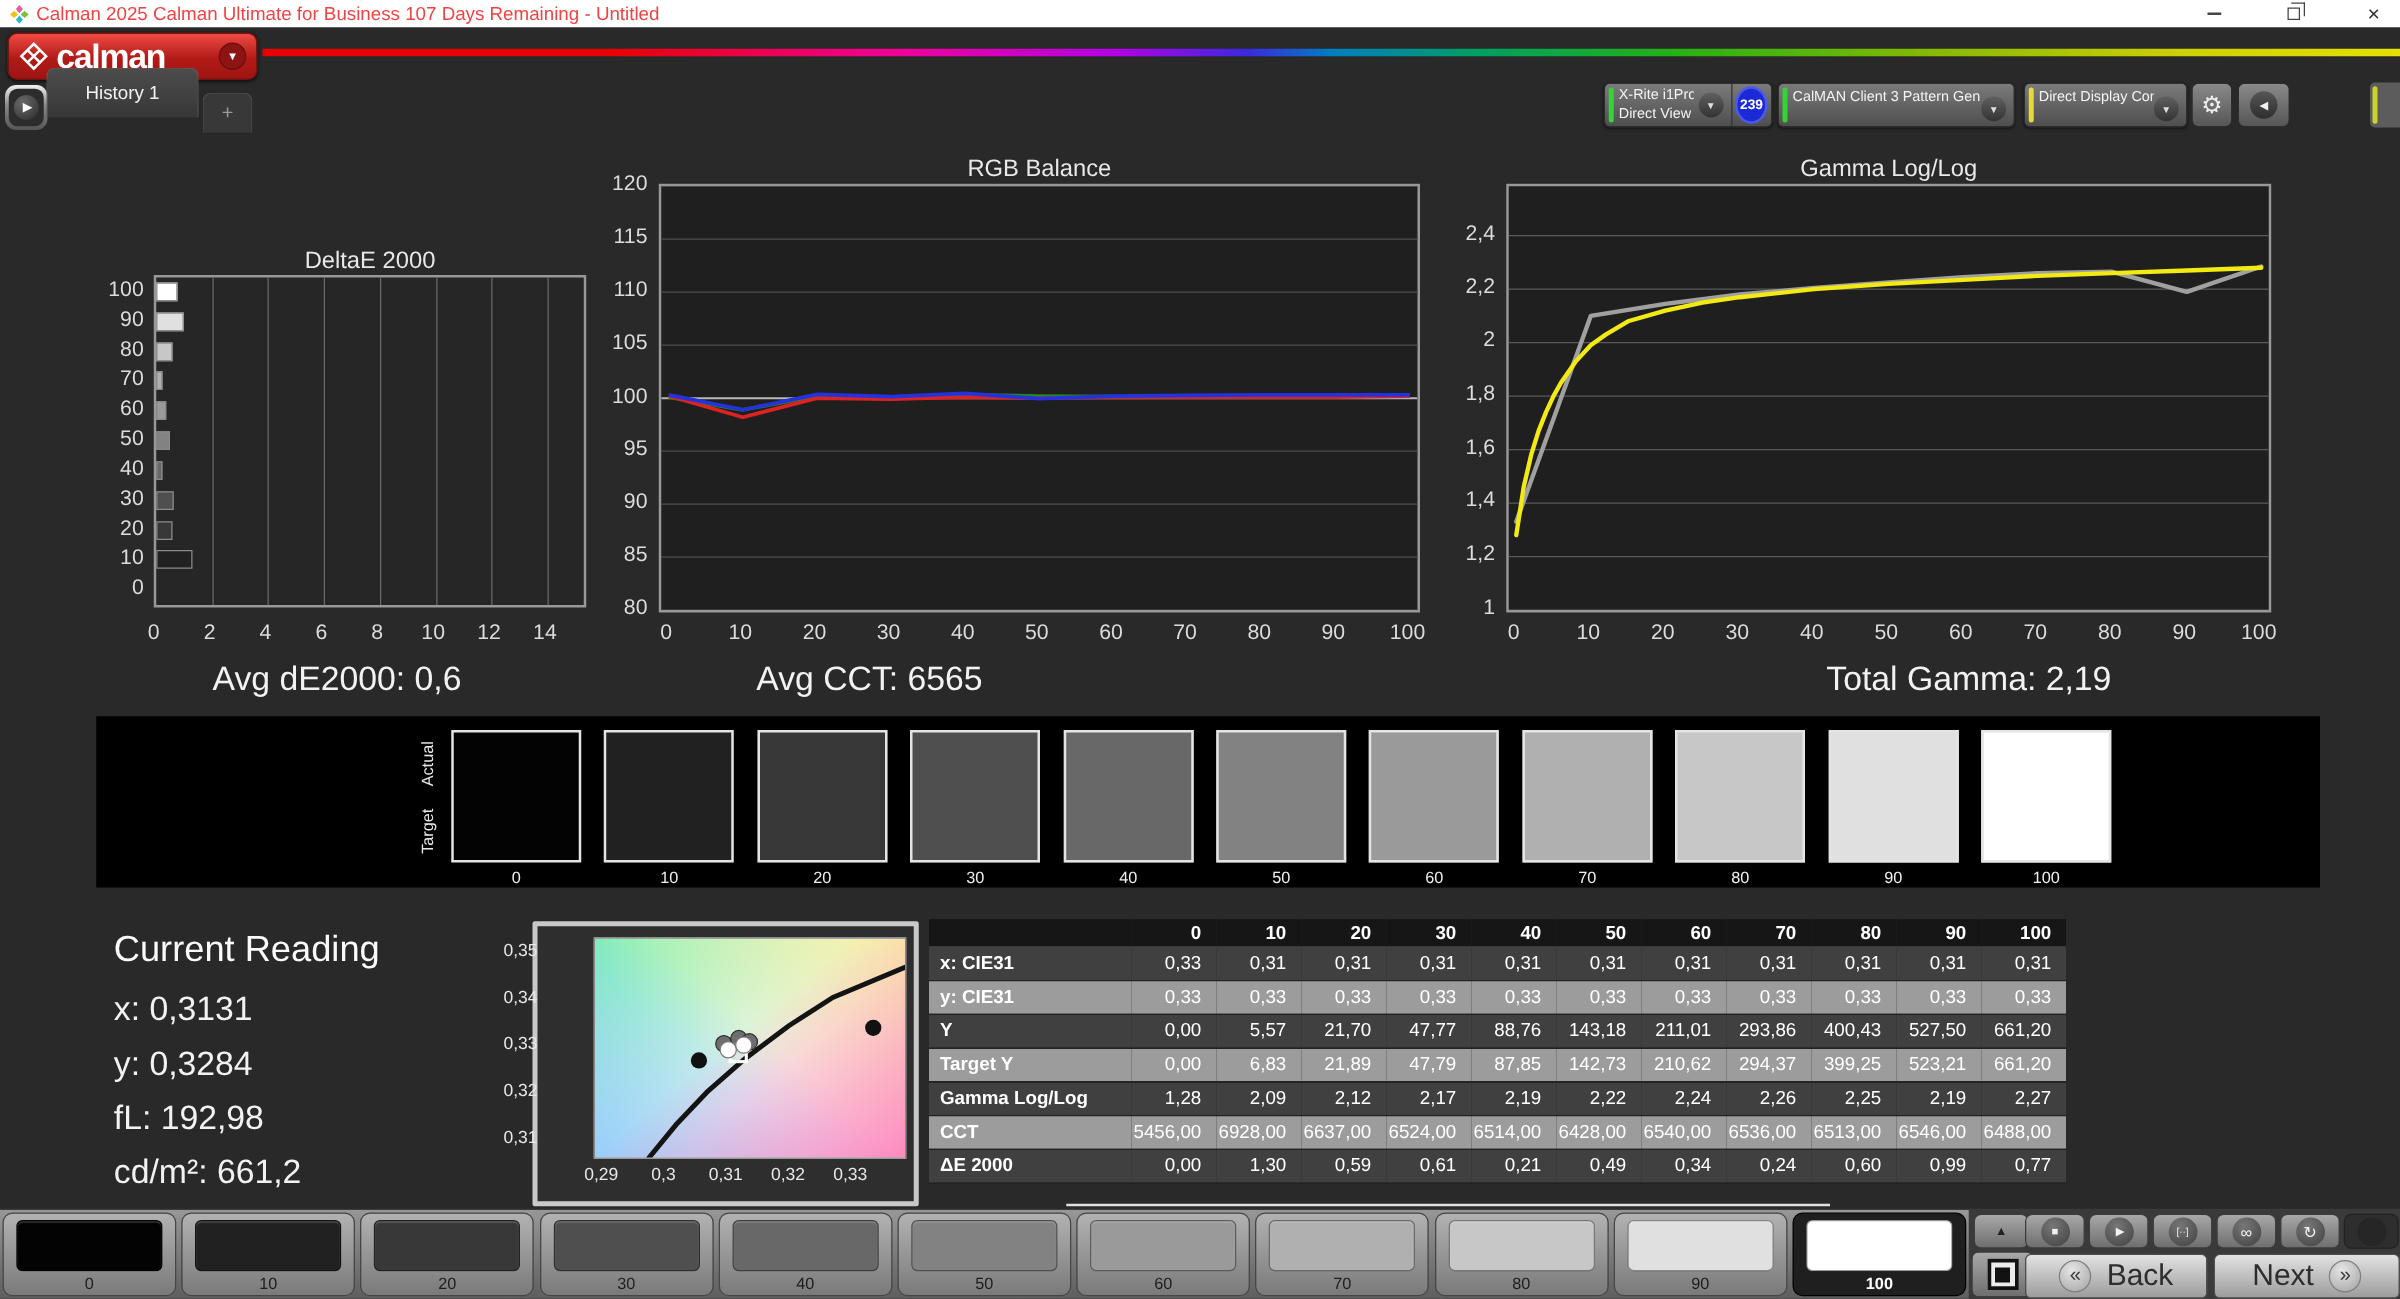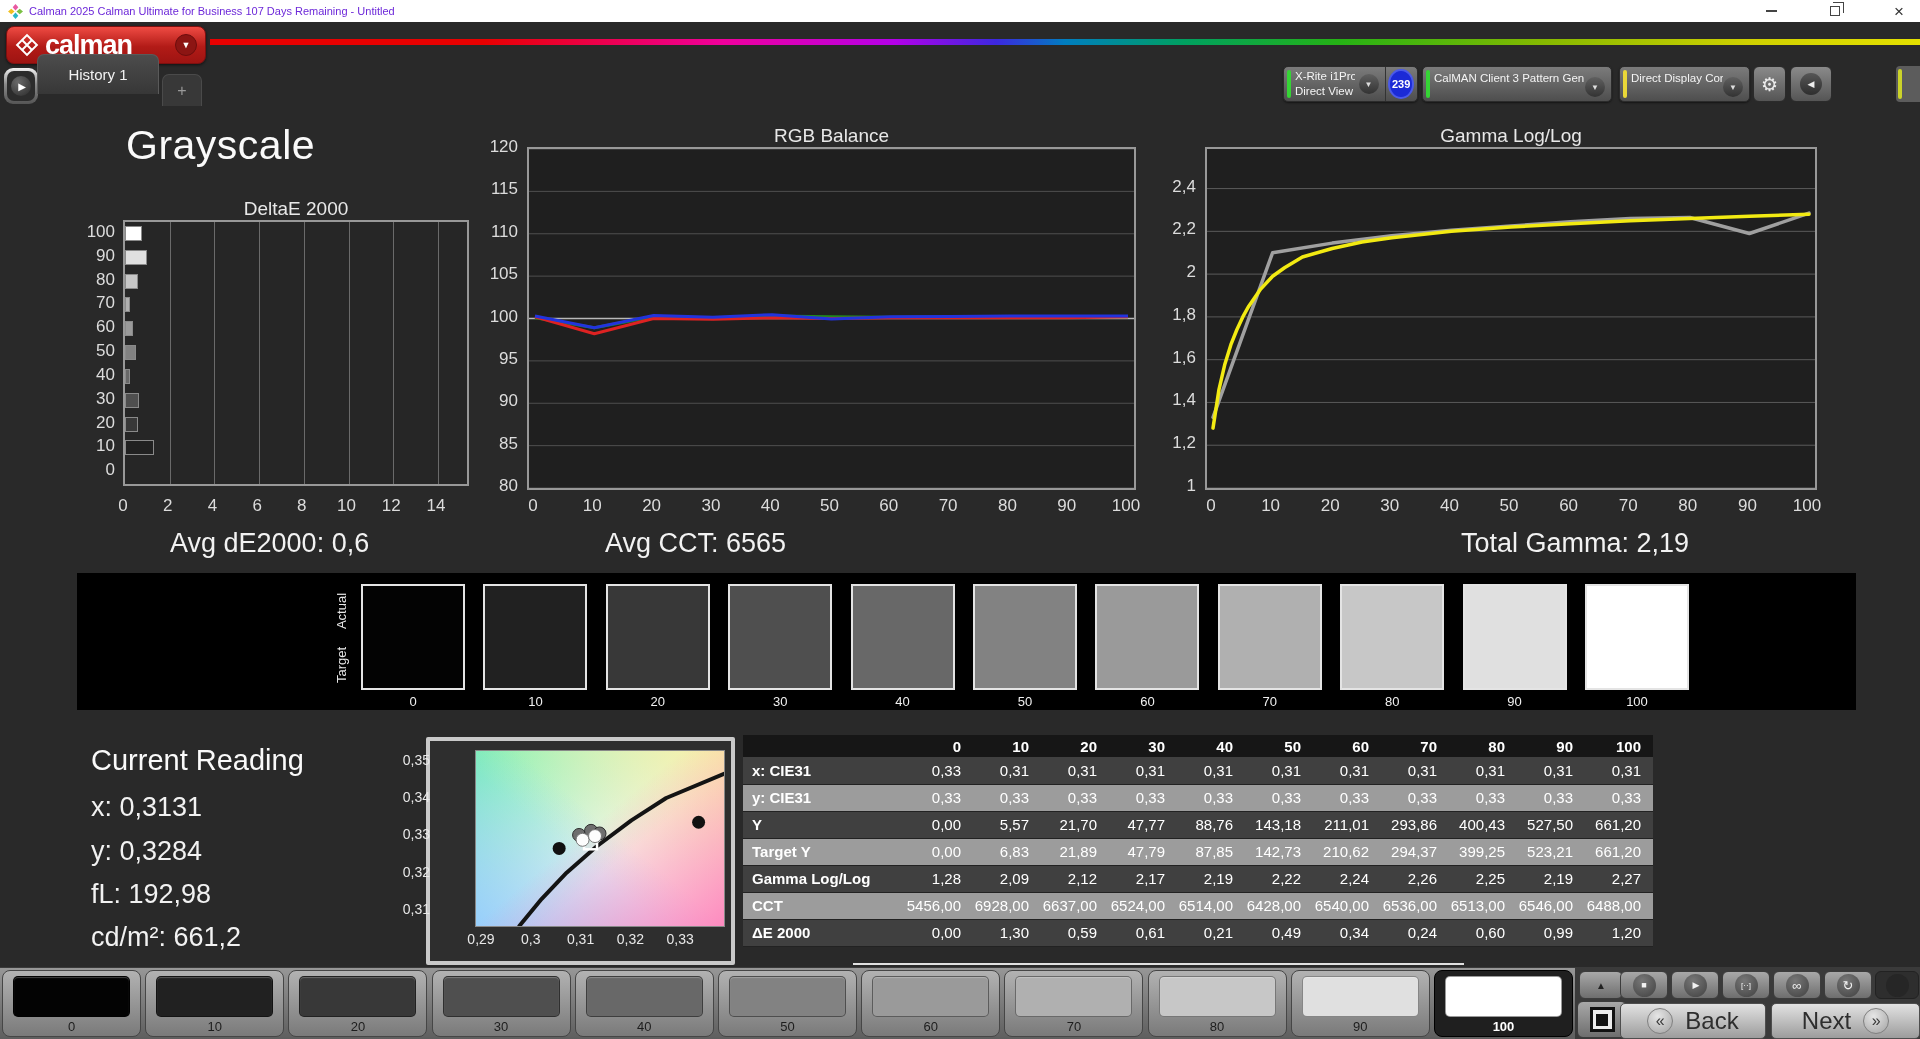--- a/index.html
+++ b/index.html
@@ -3,21 +3,21 @@
 <meta charset="utf-8">
 <style>
   * { margin:0; padding:0; box-sizing:border-box; }
   html,body { width:1920px; height:1039px; overflow:hidden; background:#292929;
     font-family:"Liberation Sans", sans-serif; }
 
   
   #titlebar { position:absolute; left:0; top:0; width:1920px; height:22px; background:#ffffff;
     display:flex; align-items:center; }
   #titlebar .ticon { margin:0 6px 0 8px; width:15px; height:15px; }
-  #titlebar .ttext { font-size:11px; color:#6d28d9; }
+  #titlebar .ttext { font-size:15px; color:#ef4444; }
   #wincontrols { position:absolute; right:10px; top:0; height:22px; display:flex; gap:42px; align-items:center; }
   .wc { width:22px; height:18px; display:flex; align-items:center; justify-content:center; color:#333; }
   .wc-min i { display:block; width:11px; height:2px; background:#444; }
   .wc-max i { display:block; width:10px; height:10px; border:1.5px solid #444; position:relative; background:#fff; }
   .wc-max i:before { content:""; position:absolute; left:2px; top:-5px; width:10px; height:10px; border:1.5px solid #444; border-bottom:none; border-left:none; }
   .wc-close { font-size:17px; line-height:1; }
 
   
   #app { position:absolute; left:0; top:22px; width:1920px; height:1017px; background:#292929; }
 
@@ -232,21 +232,20 @@
   <div id="gear-btn">
       <span>⚙</span>
     </div>
   <div id="nav-left-btn">
       <div class="circ">◀</div>
     </div>
   <div id="edge-sliver">
       <div class="accent"></div>
     </div>
 
-  <div id="page-title">Grayscale</div>
 
   <div class="chart-title" id="de-title">DeltaE 2000</div>
   <div class="plot" id="de-plot">
       <div class="gridv" style="position: absolute; top: 0px; bottom: 0px; width: 1px; background: rgb(106, 106, 106); left: 44.7059px;"></div>
       <div class="gridv" style="position: absolute; top: 0px; bottom: 0px; width: 1px; background: rgb(106, 106, 106); left: 89.4118px;"></div>
       <div class="gridv" style="position: absolute; top: 0px; bottom: 0px; width: 1px; background: rgb(106, 106, 106); left: 134.118px;"></div>
       <div class="gridv" style="position: absolute; top: 0px; bottom: 0px; width: 1px; background: rgb(106, 106, 106); left: 178.824px;"></div>
       <div class="gridv" style="position: absolute; top: 0px; bottom: 0px; width: 1px; background: rgb(106, 106, 106); left: 223.529px;"></div>
       <div class="gridv" style="position: absolute; top: 0px; bottom: 0px; width: 1px; background: rgb(106, 106, 106); left: 268.235px;"></div>
       <div class="gridv" style="position: absolute; top: 0px; bottom: 0px; width: 1px; background: rgb(106, 106, 106); left: 312.941px;"></div>
@@ -542,21 +541,21 @@
           <td>0,00</td>
           <td>1,30</td>
           <td>0,59</td>
           <td>0,61</td>
           <td>0,21</td>
           <td>0,49</td>
           <td>0,34</td>
           <td>0,24</td>
           <td>0,60</td>
           <td>0,99</td>
-          <td>1,20</td>
+          <td>0,77</td>
         </tr>
       </tbody>
     </table>
   <div id="table-endline"></div>
 
   <div id="bottom-bar">
     <div id="bottom-swatches">
         <div class="bbtn" style="left: 2px;">
           <div class="sw" style="background: rgb(3, 3, 3);"></div>
           <div class="lbl">0</div>

